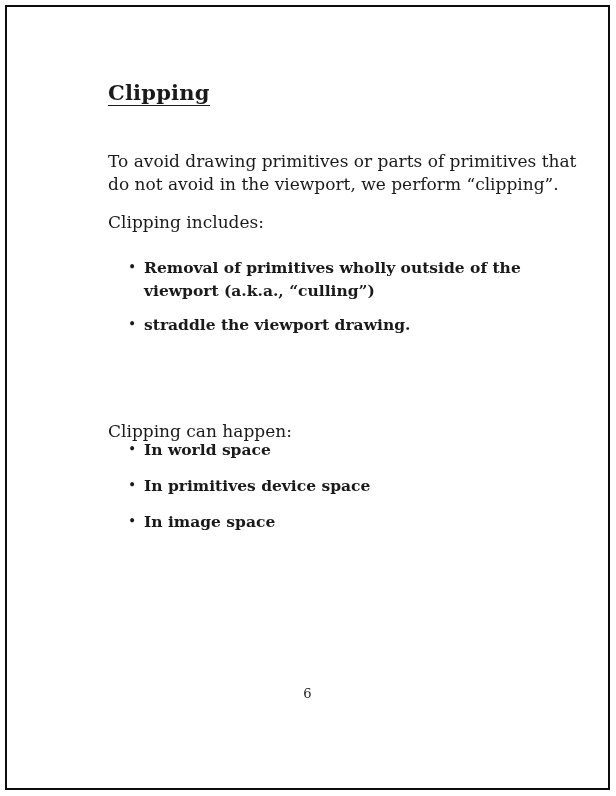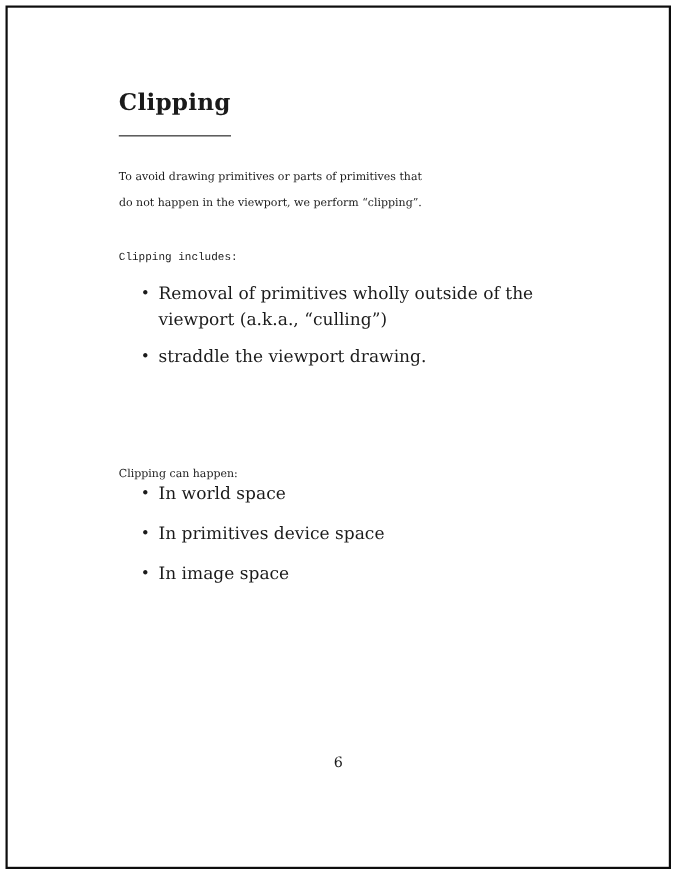--- a/index.html
+++ b/index.html
@@ -27,31 +27,30 @@
   }
   .title {
     position: absolute;
     left: 101px; 
     top: 73px;
     margin: 0;
     font-size: 21px;
     font-weight: bold;
     letter-spacing: 0.2px;
     border-bottom: 1.6px solid #1a1a1a;
-    padding-bottom: 18px;
+    padding-bottom: 0;
   }
   .textblock {
     position: absolute;
     left: 101px;
-    font-size: 10px;
+    font-size: 17px;
     line-height: 23px;
-    text-align: right;
   }
   .intro       { top: 143px; }
-  .heading-includes { top: 216px; font-family: Liberation Mono, monospace; }
+  .heading-includes { top: 204px; }
   .heading-happen   { top: 389px; margin-top: 24px; }
   .bullets {
     position: absolute;
     left: 121px;
     margin: 0;
     padding: 0;
     list-style: none;
     font-size: 15.5px;
     line-height: 23px;
   }
@@ -61,42 +60,42 @@
     display: flex;
     align-items: flex-start;
   }
   .list-includes li { margin-bottom: 11px; }
   .list-happen   li { margin-bottom: 13px; }
   .marker {
     width: 16px;
     flex: 0 0 16px;
     font-size: 14px;
   }
-  .btext { display: block; }
+  .btext { display: block; font-weight: bold; }
   .line { white-space: nowrap; }
   .page-number {
     position: absolute;
     left: 0;
     right: 0;
     top: 679px;
     text-align: center;
     font-size: 13px;
   }
 </style>
 </head>
 <body>
 
 <div class="page">
   <div class="frame">
 
     <h1 class="title">Clipping</h1>
 
     <div class="textblock intro">
       <div class="line">To avoid drawing primitives or parts of primitives that</div>
-      <div class="line">do not happen in the viewport, we perform “clipping”.</div>
+      <div class="line">do not avoid in the viewport, we perform “clipping”.</div>
     </div>
 
     <div class="textblock heading-includes">Clipping includes:</div>
 
     <ul class="bullets list-includes">
       <li>
         <span class="marker">•</span>
         <span class="btext">
           <span class="line" style="display:block">Removal of primitives wholly outside of the</span>
           <span class="line" style="display:block">viewport (a.k.a., “culling”)</span>

